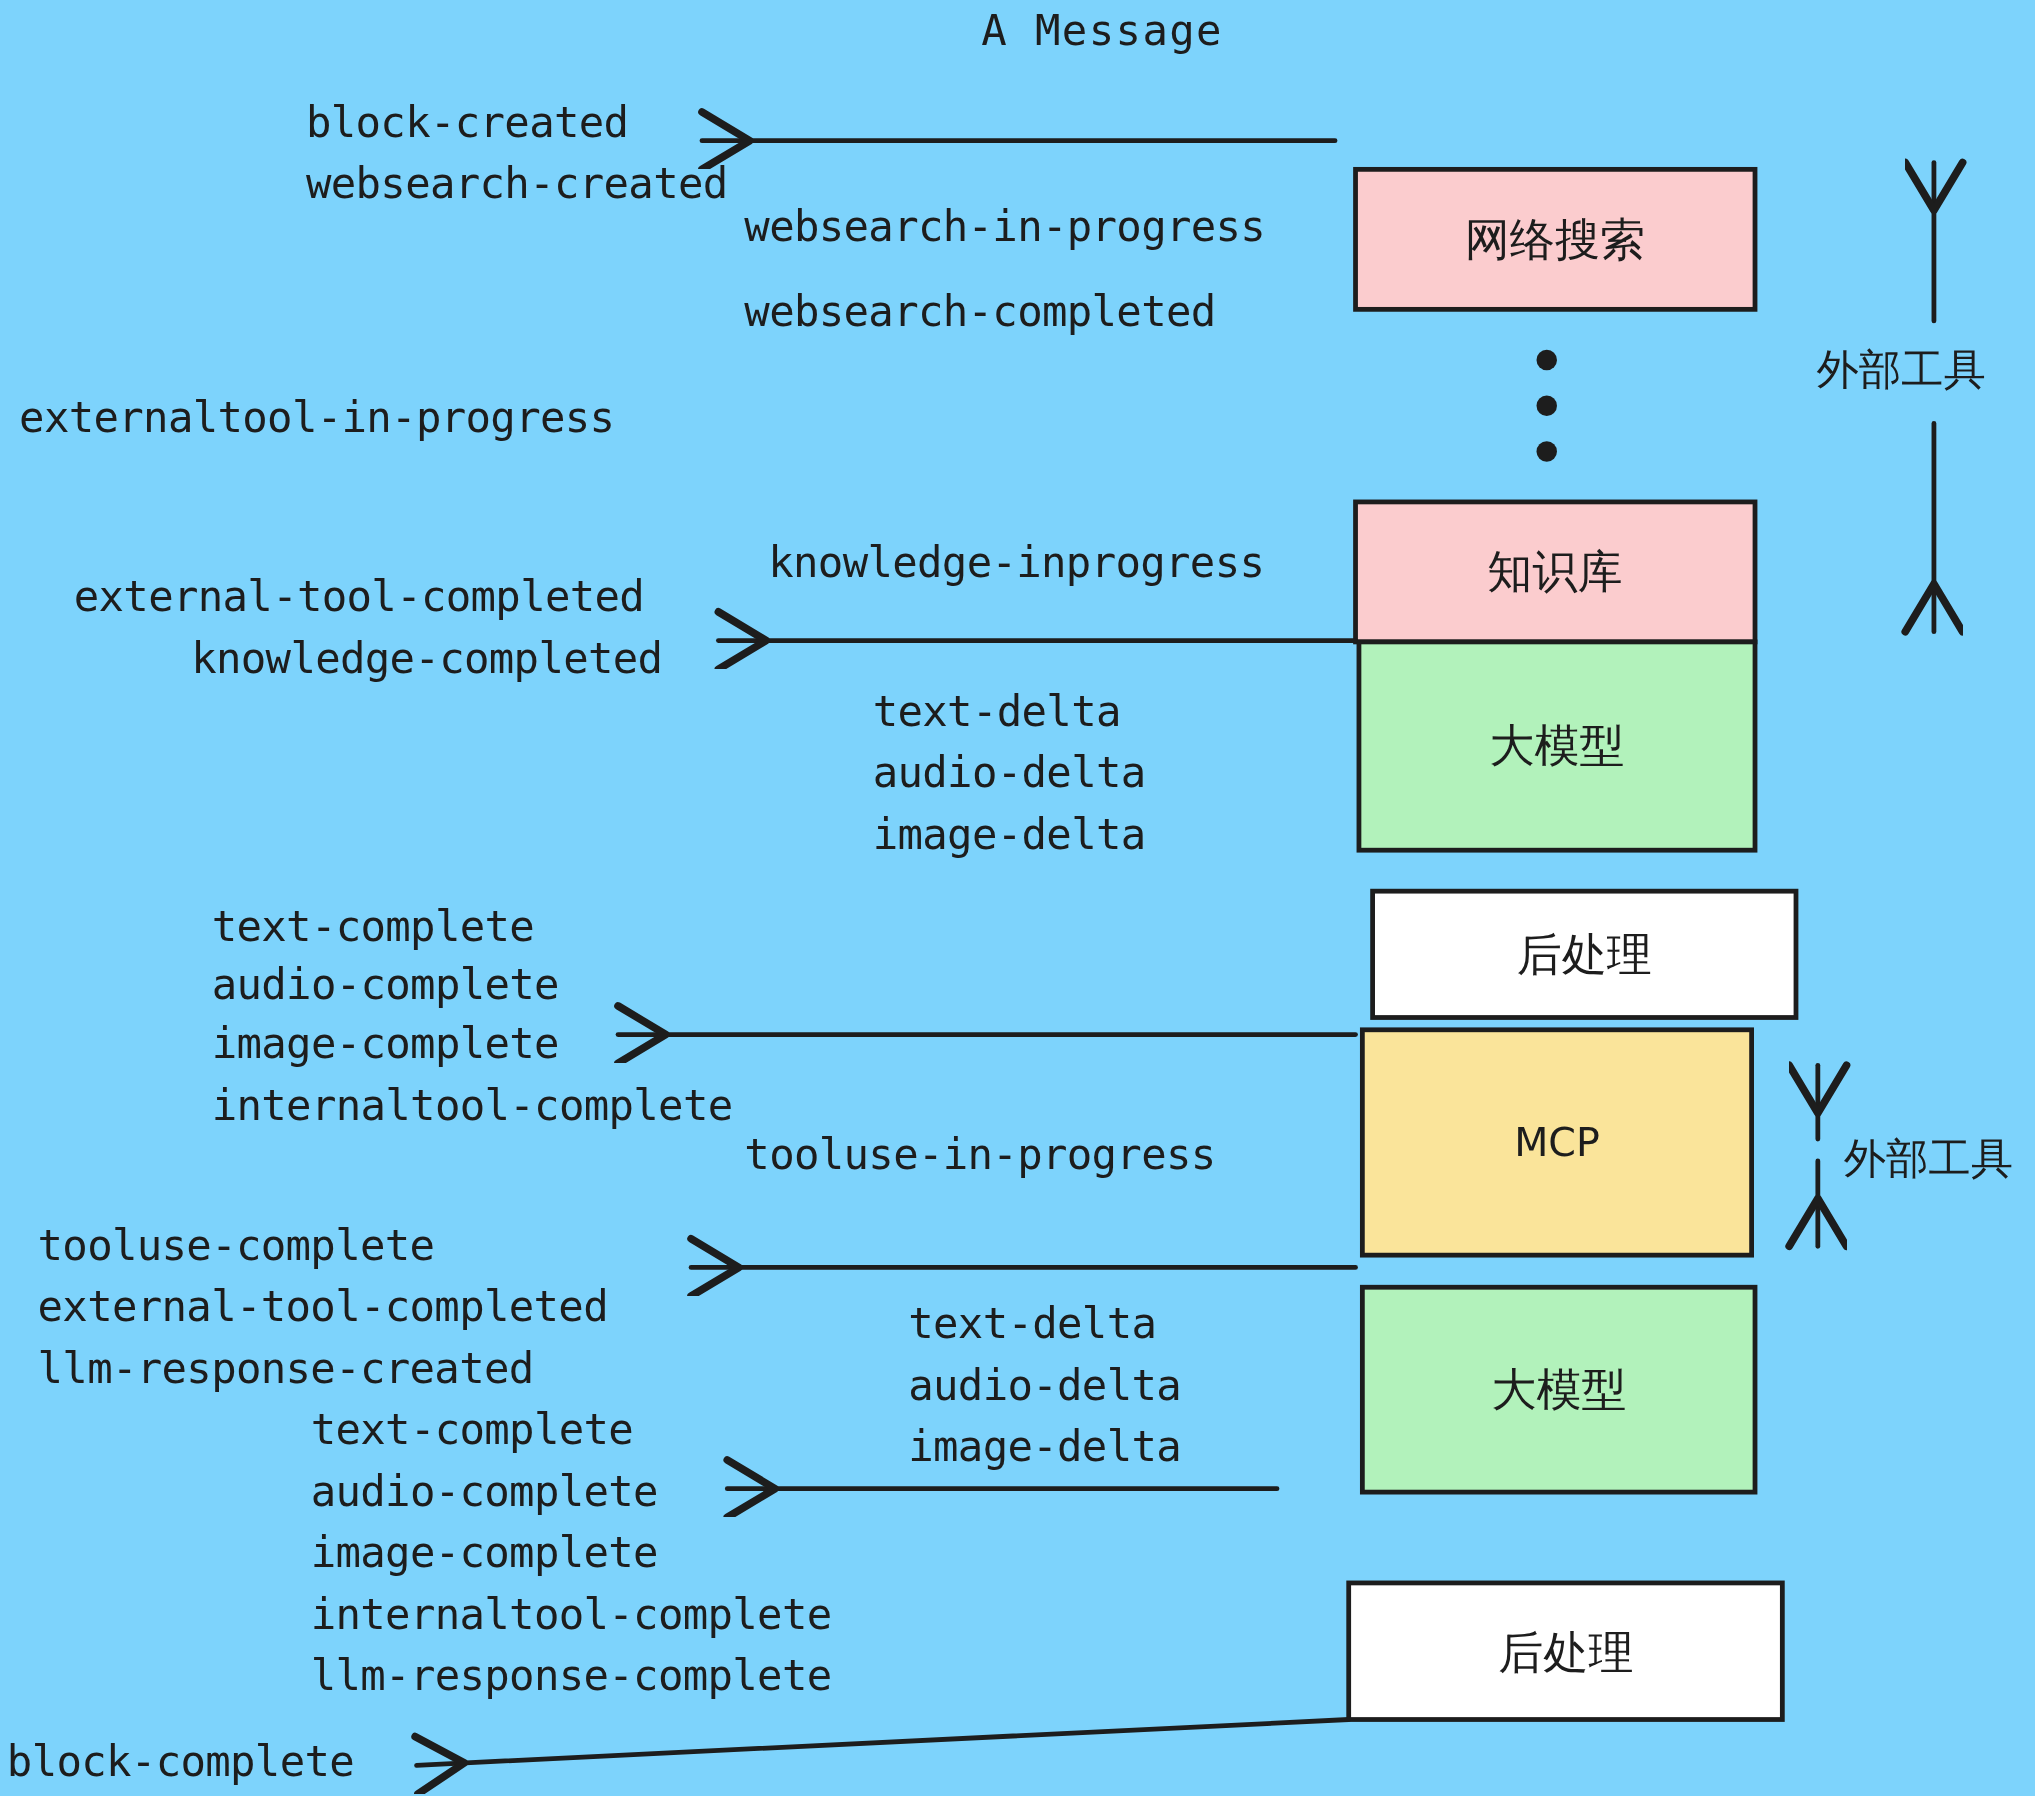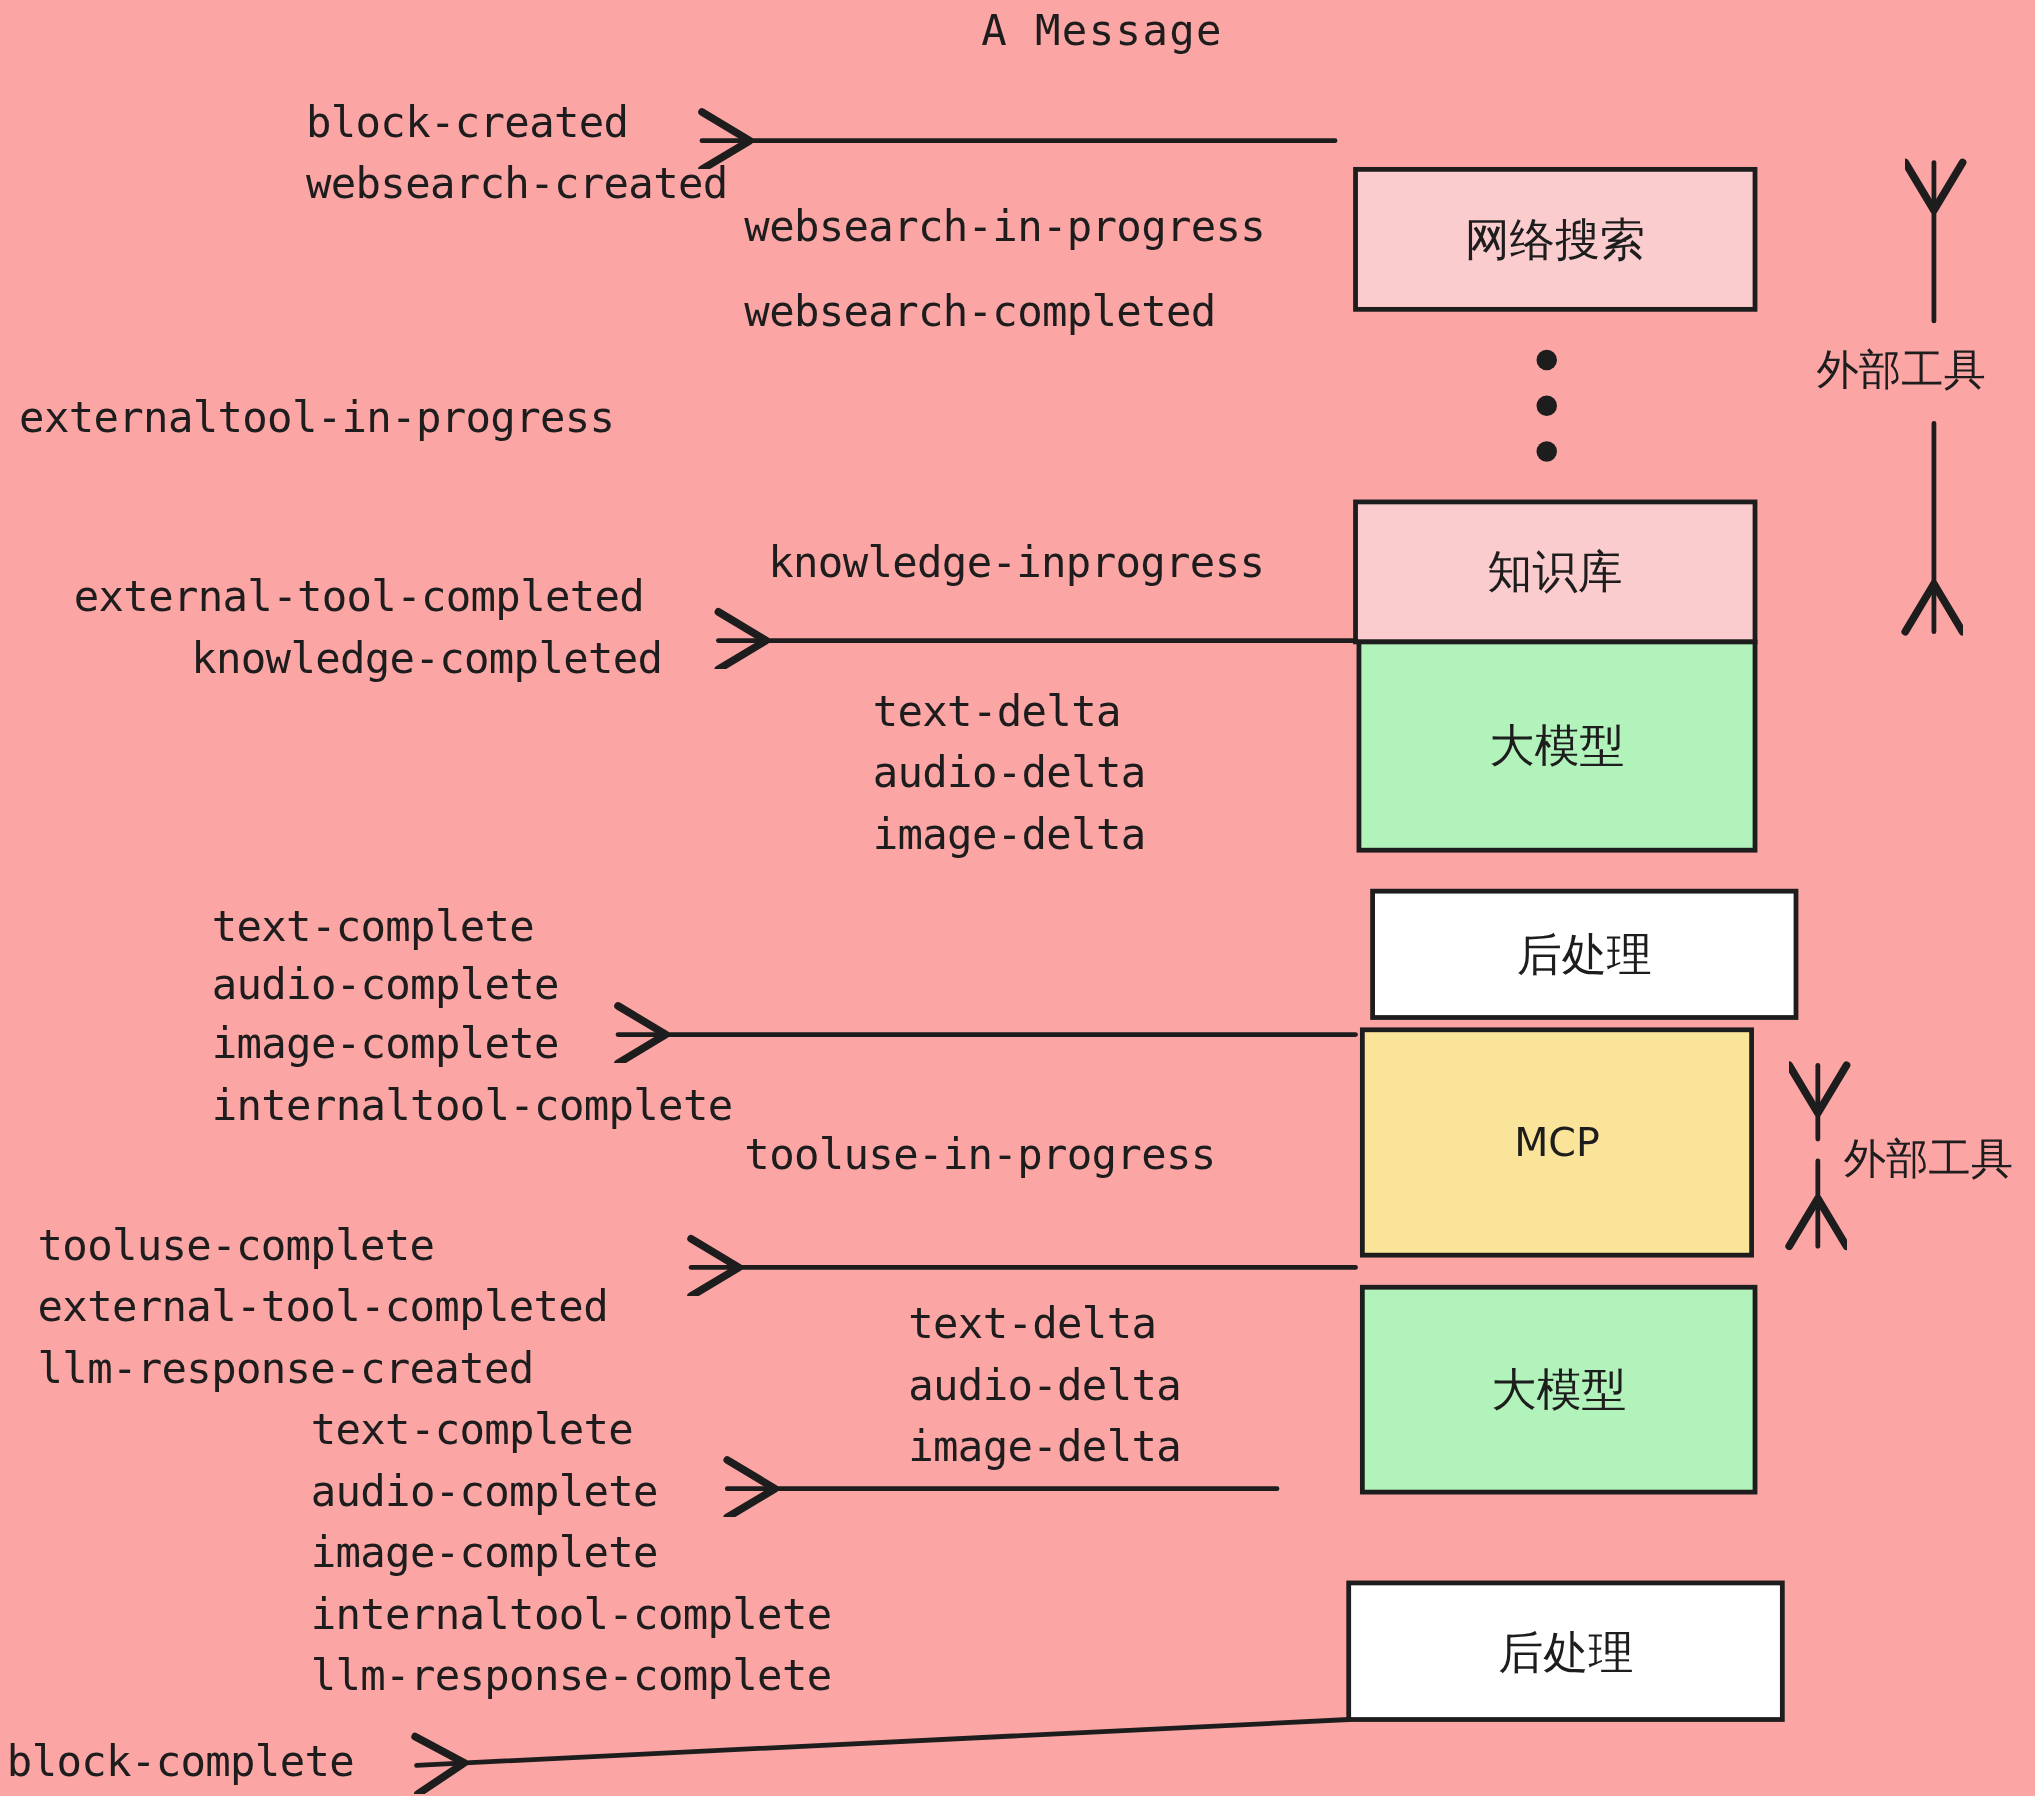--- a/index.html
+++ b/index.html
@@ -10,21 +10,21 @@
   body {
     width: 2035px;
     height: 1796px;
     font-family: "DejaVu Sans", sans-serif;
     overflow: hidden;
   }
   #stage {
     position: relative;
     width: 2035px;
     height: 1796px;
-    background: #fca5a5;
+    background: #7dd3fc;
   }
   svg#canvas {
     position: absolute;
     top: 0; left: 0;
     width: 2035px;
     height: 1796px;
   }
   .evt {
     font-family: "DejaVu Sans Mono", monospace;
     font-size: 62px;

